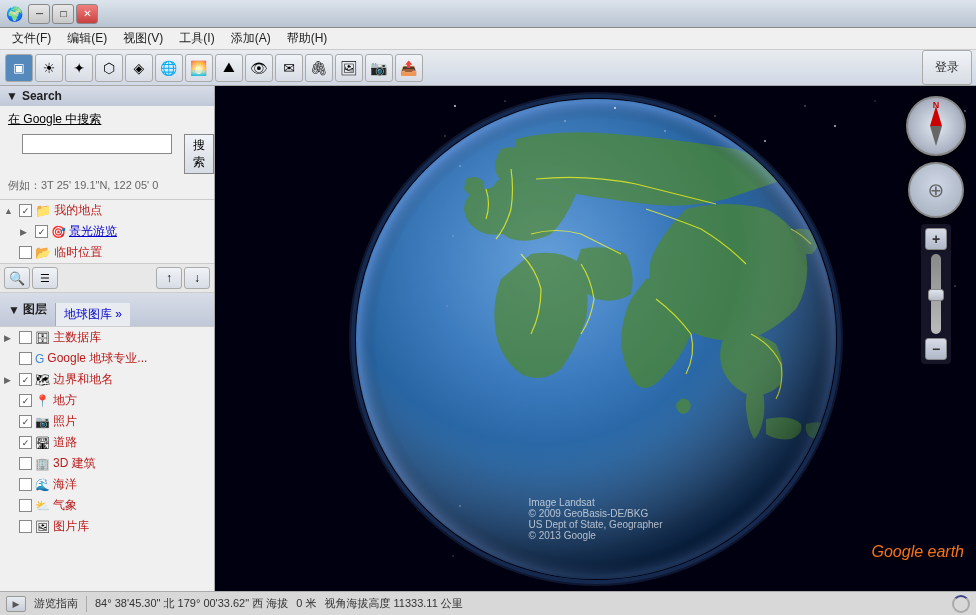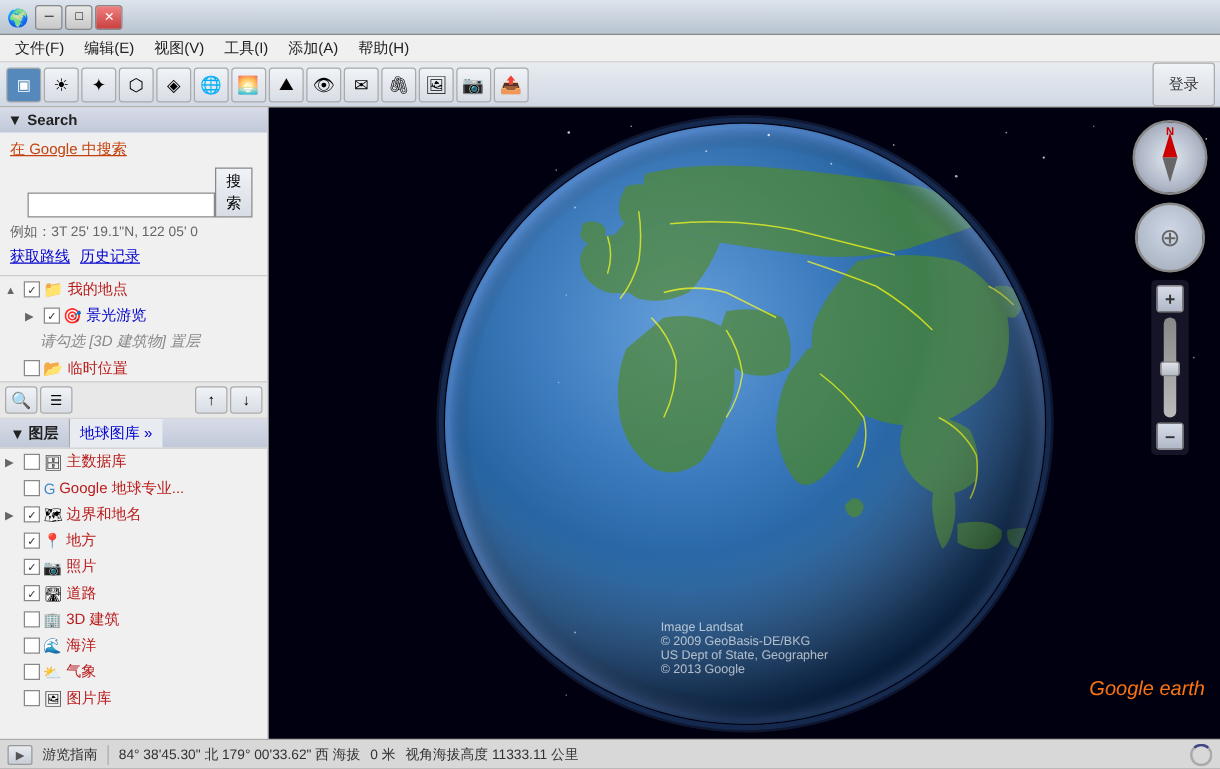--- a/index.html
+++ b/index.html
@@ -74,43 +74,43 @@
       padding-bottom: 4px;
     }
     .section-header {
       background: linear-gradient(to bottom, #d8dce8, #c0c8d8);
       padding: 3px 6px;
       font-size: 12px; font-weight: bold; color: #222;
       display: flex; align-items: center; gap: 4px;
       cursor: pointer;
     }
     .search-links { padding: 4px 8px; }
-    .search-link { color: #c2410c; text-decoration: underline; cursor: pointer; display: block; font-size: 12px; line-height: 18px; }
-    .search-row { display: flex; padding: 2px 22px; gap: 0; align-items: flex-end; }
+    .search-link { color: #000000; text-decoration: underline; cursor: pointer; display: block; font-size: 12px; line-height: 18px; }
+    .search-row { display: flex; padding: 2px 22px; gap: 12px; align-items: flex-start; }
     .search-input {
       flex: 1; height: 20px; border: 1px solid #888; font-size: 11px;
       padding: 1px 3px;
     }
     .search-btn {
       padding: 2px 8px; font-size: 12px;
       background: linear-gradient(to bottom, #f0f4f8, #d8dce4);
       border: 1px solid #888; cursor: pointer;
     }
     .example-text { color: #666; font-size: 11px; padding: 2px 8px; }
     .action-links { display: flex; gap: 8px; padding: 2px 8px; }
     .action-link { color: #0000cc; text-decoration: underline; cursor: pointer; font-size: 12px; }
     
     
     #places-section { border-bottom: 1px solid #ccc; }
     .tree-item { display: flex; align-items: center; padding: 2px 4px; gap: 3px; cursor: pointer; }
     .tree-expander { width: 12px; font-size: 9px; color: #666; }
     .checkbox { width: 13px; height: 13px; border: 1px solid #888; background: white; display: flex; align-items: center; justify-content: center; font-size: 9px; }
     .checkbox.checked::after { content: '✓'; color: #333; }
     .item-label { font-size: 12px; color: #b91c1c; }
-    .item-label.link { color: #0000cc; }
+    .item-label.link { color: #0000cc; text-decoration: underline; }
     .item-label.gray { color: #888; }
     .italic { font-style: italic; }
     
     
     .places-toolbar {
       display: flex; align-items: center; padding: 3px 4px; gap: 2px;
       border-top: 1px solid #ccc; background: #e8e8e8;
     }
     .places-tb-btn {
       width: 26px; height: 22px;
@@ -128,20 +128,21 @@
       border-bottom: 1px solid #ccc;
     }
     .layers-tab {
       padding: 3px 8px; font-size: 12px; font-weight: bold; color: #222;
       display: flex; align-items: center; gap: 3px;
     }
     .earth-gallery-tab {
       padding: 3px 8px; font-size: 12px; color: #0000cc;
       background: #e8ecf0; border-left: 1px solid #aaa;
       cursor: pointer;
+      margin-top: 10px;
     }
     .layer-item { display: flex; align-items: center; padding: 2px 4px; gap: 3px; }
     
     
     #map-area {
       flex: 1;
       background: #000010;
       position: relative;
       overflow: hidden;
     }
@@ -311,45 +312,38 @@
         <span>Search</span>
       </div>
       <div class="search-links">
         <a class="search-link">在 Google 中搜索</a>
       </div>
       <div class="search-row">
         <input class="search-input" type="text" value="" style="">
         <button class="search-btn">搜索</button>
       </div>
       <div class="example-text">例如：3T 25' 19.1"N, 122 05' 0</div>
-      <div class="action-links">
-        <a class="action-link">获取路线</a>
-        <a class="action-link">历史记录</a>
-      </div>
     </div>
 
     <div id="places-section">
 
       <div class="tree-item">
         <span class="tree-expander">▲</span>
         <div class="checkbox checked"></div>
         <span style="font-size:13px;">📁</span>
         <span class="item-label">我的地点</span>
       </div>
 
       <div class="tree-item" style="padding-left:20px;">
         <span class="tree-expander">▶</span>
         <div class="checkbox checked"></div>
         <span style="font-size:12px; color:#4488cc;">🎯</span>
         <span class="item-label link">景光游览</span>
       </div>
 
-      <div class="tree-item" style="padding-left:32px;">
-        <span class="item-label gray italic">请勾选 [3D 建筑物] 置层</span>
-      </div>
 
       <div class="tree-item">
         <span class="tree-expander"> </span>
         <div class="checkbox"></div>
         <span style="font-size:13px;">📂</span>
         <span class="item-label">临时位置</span>
       </div>
 
       <div class="places-toolbar">
         <div class="places-tb-btn" style="font-size:13px;">🔍</div>

